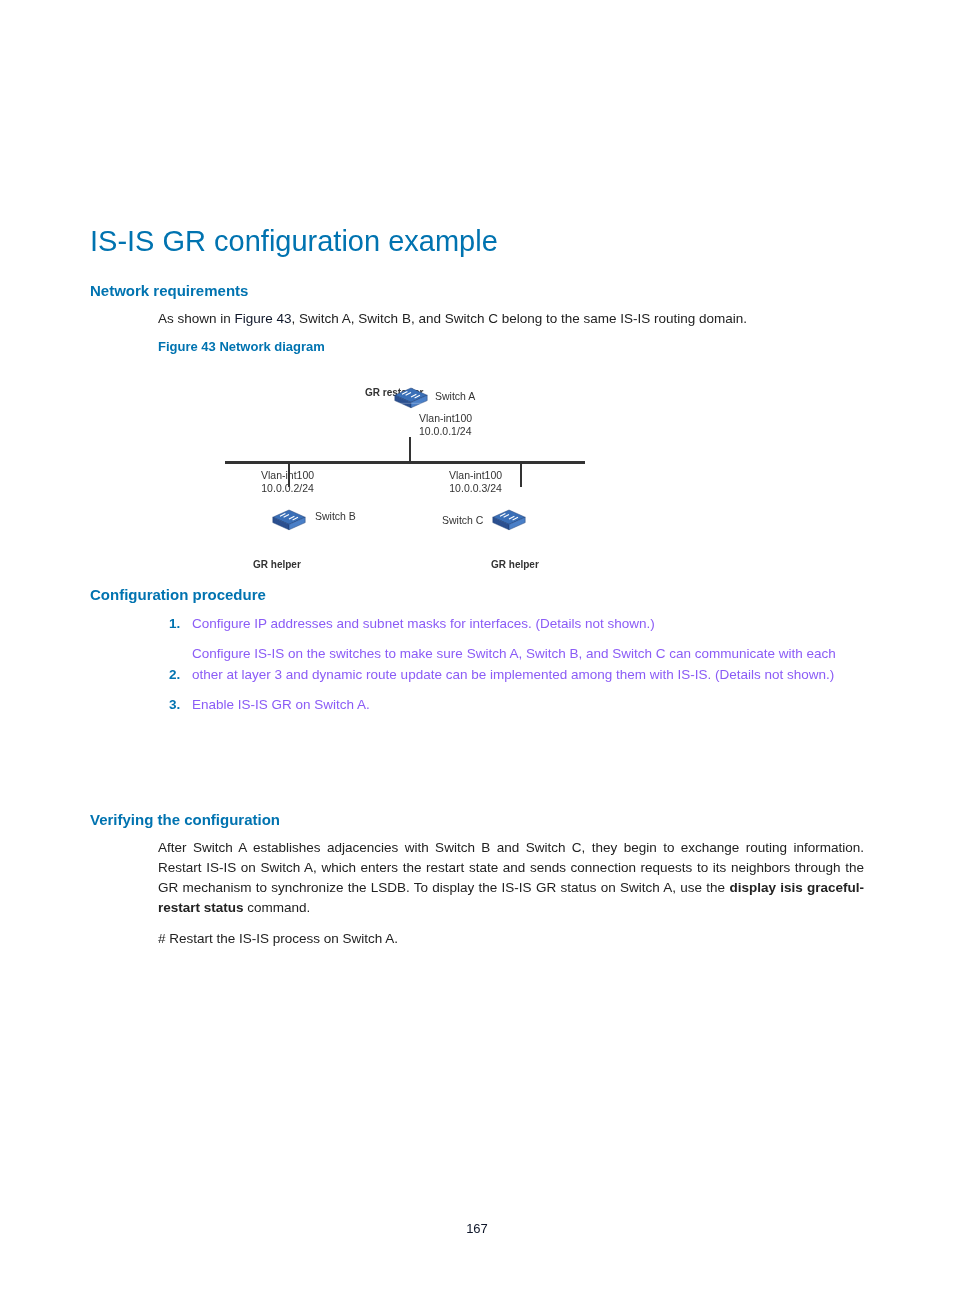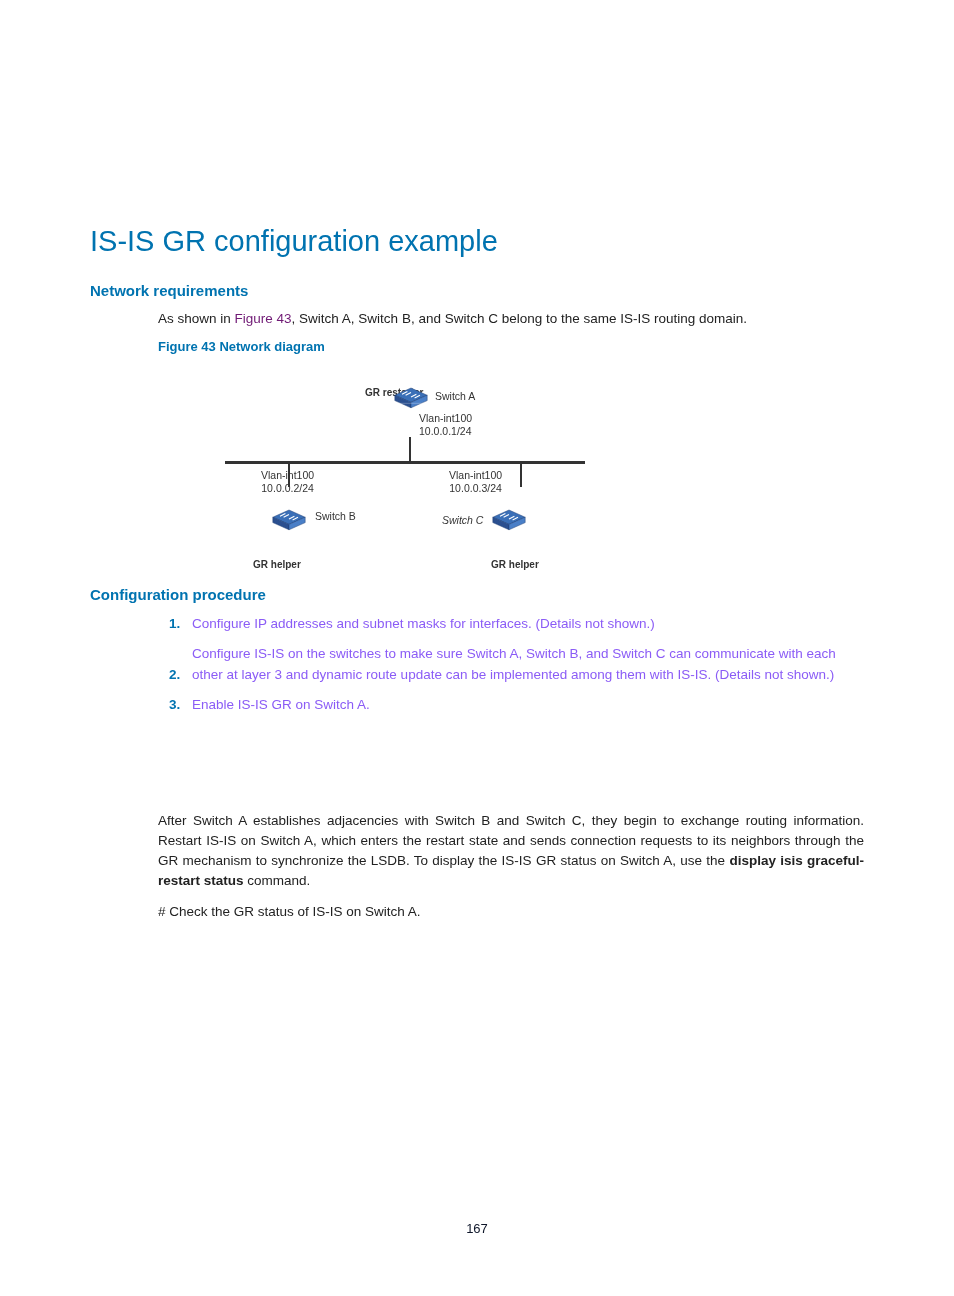--- a/index.html
+++ b/index.html
@@ -32,21 +32,21 @@
     }
     .body-text {
       font-size: 13.5px;
       line-height: 1.5;
       color: #222;
       margin-left: 68px;
       margin-bottom: 10px;
       text-align: justify;
     }
     .figure-link {
-      color: #701a75;
+      color: #0f172a;
     }
     .figure-caption {
       font-size: 13px;
       font-weight: bold;
       color: #0073b0;
       margin-left: 68px;
       margin-bottom: 12px;
     }
     .network-diagram {
       margin-left: 75px;
@@ -166,42 +166,43 @@
       <path d="M 2 12 L 2 18 L 20 26 L 20 20 Z" fill="#2a4f8f" stroke="#1a3a6f" stroke-width="0.5"></path>
       <path d="M 38 12 L 38 18 L 20 26 L 20 20 Z" fill="#4a7fc7" stroke="#1a3a6f" stroke-width="0.5"></path>
       <path d="M 10 11 L 16 8 M 14 12 L 20 9 M 20 14 L 26 11 M 24 15 L 30 12" stroke="#fff" stroke-width="1.2"></path>
     </svg>
   </div>
   <div class="label-small" style="top: 144px; left: 150px; text-align:left;">Switch B</div>
   <div class="label-bold" style="top: 172px; left: 88px;">GR helper</div>
 
   <div class="label-small" style="top: 103px; left: 284px; white-space:pre-line;">Vlan-int100
 10.0.0.3/24</div>
-  <div class="label-small" style="top: 148px; left: 277px; text-align:center;font-style:italic;">Switch C</div>
+  <div class="label-small" style="top: 148px; left: 277px; text-align:center;">Switch C</div>
   <div class="node" style="top: 140px; left: 326px;">
     <svg viewBox="0 0 40 28" width="36" height="26">
       <path d="M 2 12 L 20 4 L 38 12 L 20 20 Z" fill="#3a6fb7" stroke="#1a3a6f" stroke-width="0.5"></path>
       <path d="M 2 12 L 2 18 L 20 26 L 20 20 Z" fill="#2a4f8f" stroke="#1a3a6f" stroke-width="0.5"></path>
       <path d="M 38 12 L 38 18 L 20 26 L 20 20 Z" fill="#4a7fc7" stroke="#1a3a6f" stroke-width="0.5"></path>
       <path d="M 10 11 L 16 8 M 14 12 L 20 9 M 20 14 L 26 11 M 24 15 L 30 12" stroke="#fff" stroke-width="1.2"></path>
     </svg>
   </div>
   <div class="label-bold" style="top: 172px; left: 326px;">GR helper</div>
 </div>
 
 <h2 class="section-heading">Configuration procedure</h2>
 
 <ol class="ol-list">
   <li><span class="list-text">Configure IP addresses and subnet masks for interfaces. (Details not shown.)</span></li>
   <li><span class="list-text">Configure IS-IS on the switches to make sure Switch A, Switch B, and Switch C can communicate with each other at layer 3 and dynamic route update can be implemented among them with IS-IS. (Details not shown.)</span></li>
   <li><span class="list-text">Enable IS-IS GR on Switch A.</span></li>
 </ol>
 
 <div class="verifying-section">
+  <h2 class="section-heading">Verifying the configuration</h2>
 
   <p class="body-text">
     <span>After Switch A establishes adjacencies with Switch B and Switch C, they begin to exchange routing information. Restart IS-IS on Switch A, which enters the restart state and sends connection requests to its neighbors through the GR mechanism to synchronize the LSDB. To display the IS-IS GR status on Switch A, use the </span><span class="bold-inline">display isis graceful-restart status</span><span> command.</span>
   </p>
 
-  <p class="hash-text"># Check the GR status of IS-IS on Switch A.</p>
+  <p class="hash-text"># Restart the IS-IS process on Switch A.</p>
 </div>
 
 <div class="page-number">167</div>
 
 </body></html>

